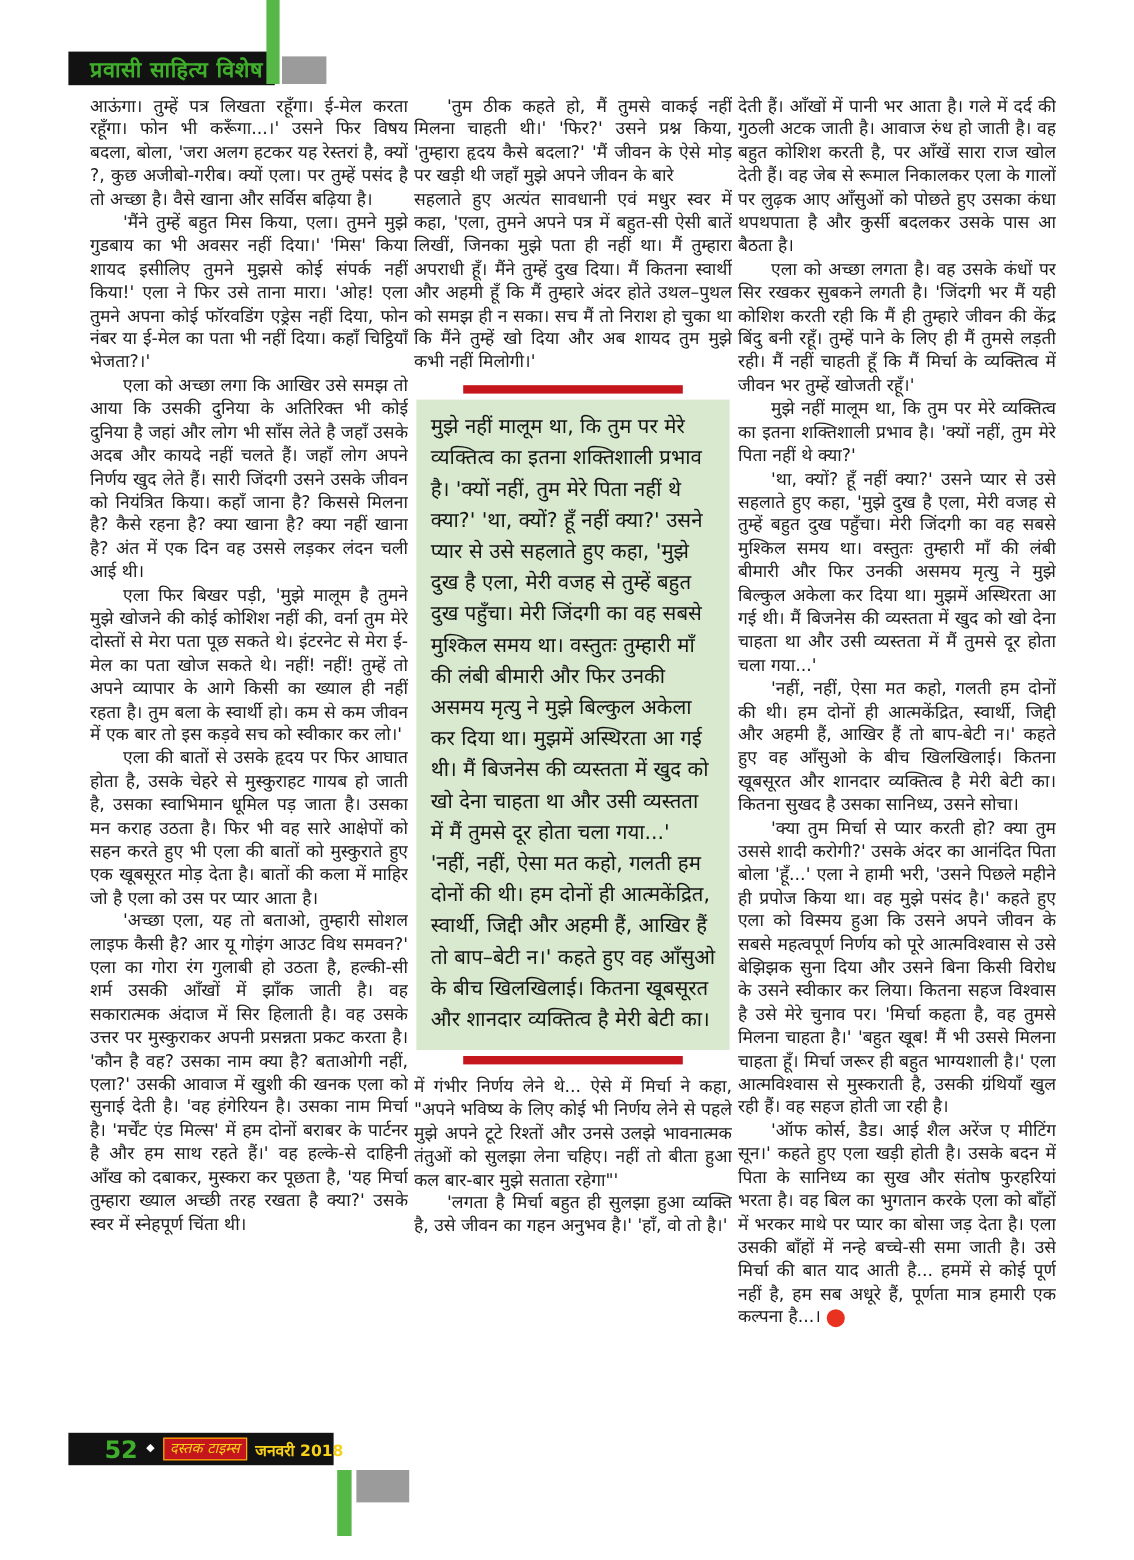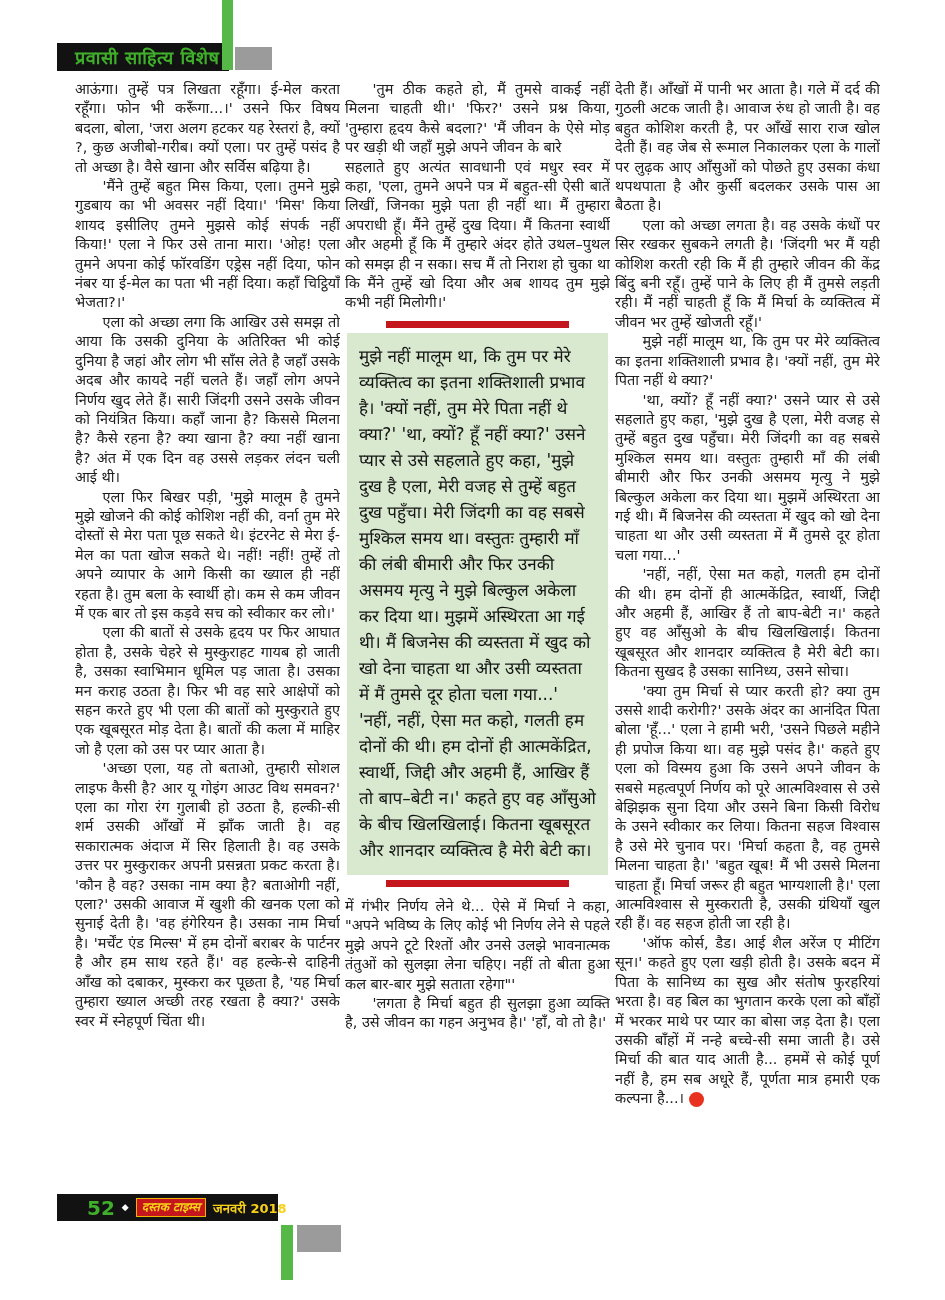--- a/index.html
+++ b/index.html
@@ -120,21 +120,21 @@
   }
   .footer-diamond{
     color:#ffffff;
     font-size:9px;
     line-height:1;
   }
   .footer-logo{
     background:var(--red);
     color:var(--yellow);
     font-size:12px;
-    font-weight:bold;
+    font-weight:normal;
     font-style:italic;
     padding:2px 5px;
     border:1px solid #f0b400;
     line-height:1.1;
     white-space:nowrap;
   }
   .footer-date{
     color:var(--yellow);
     font-size:13px;
     font-weight:bold;

